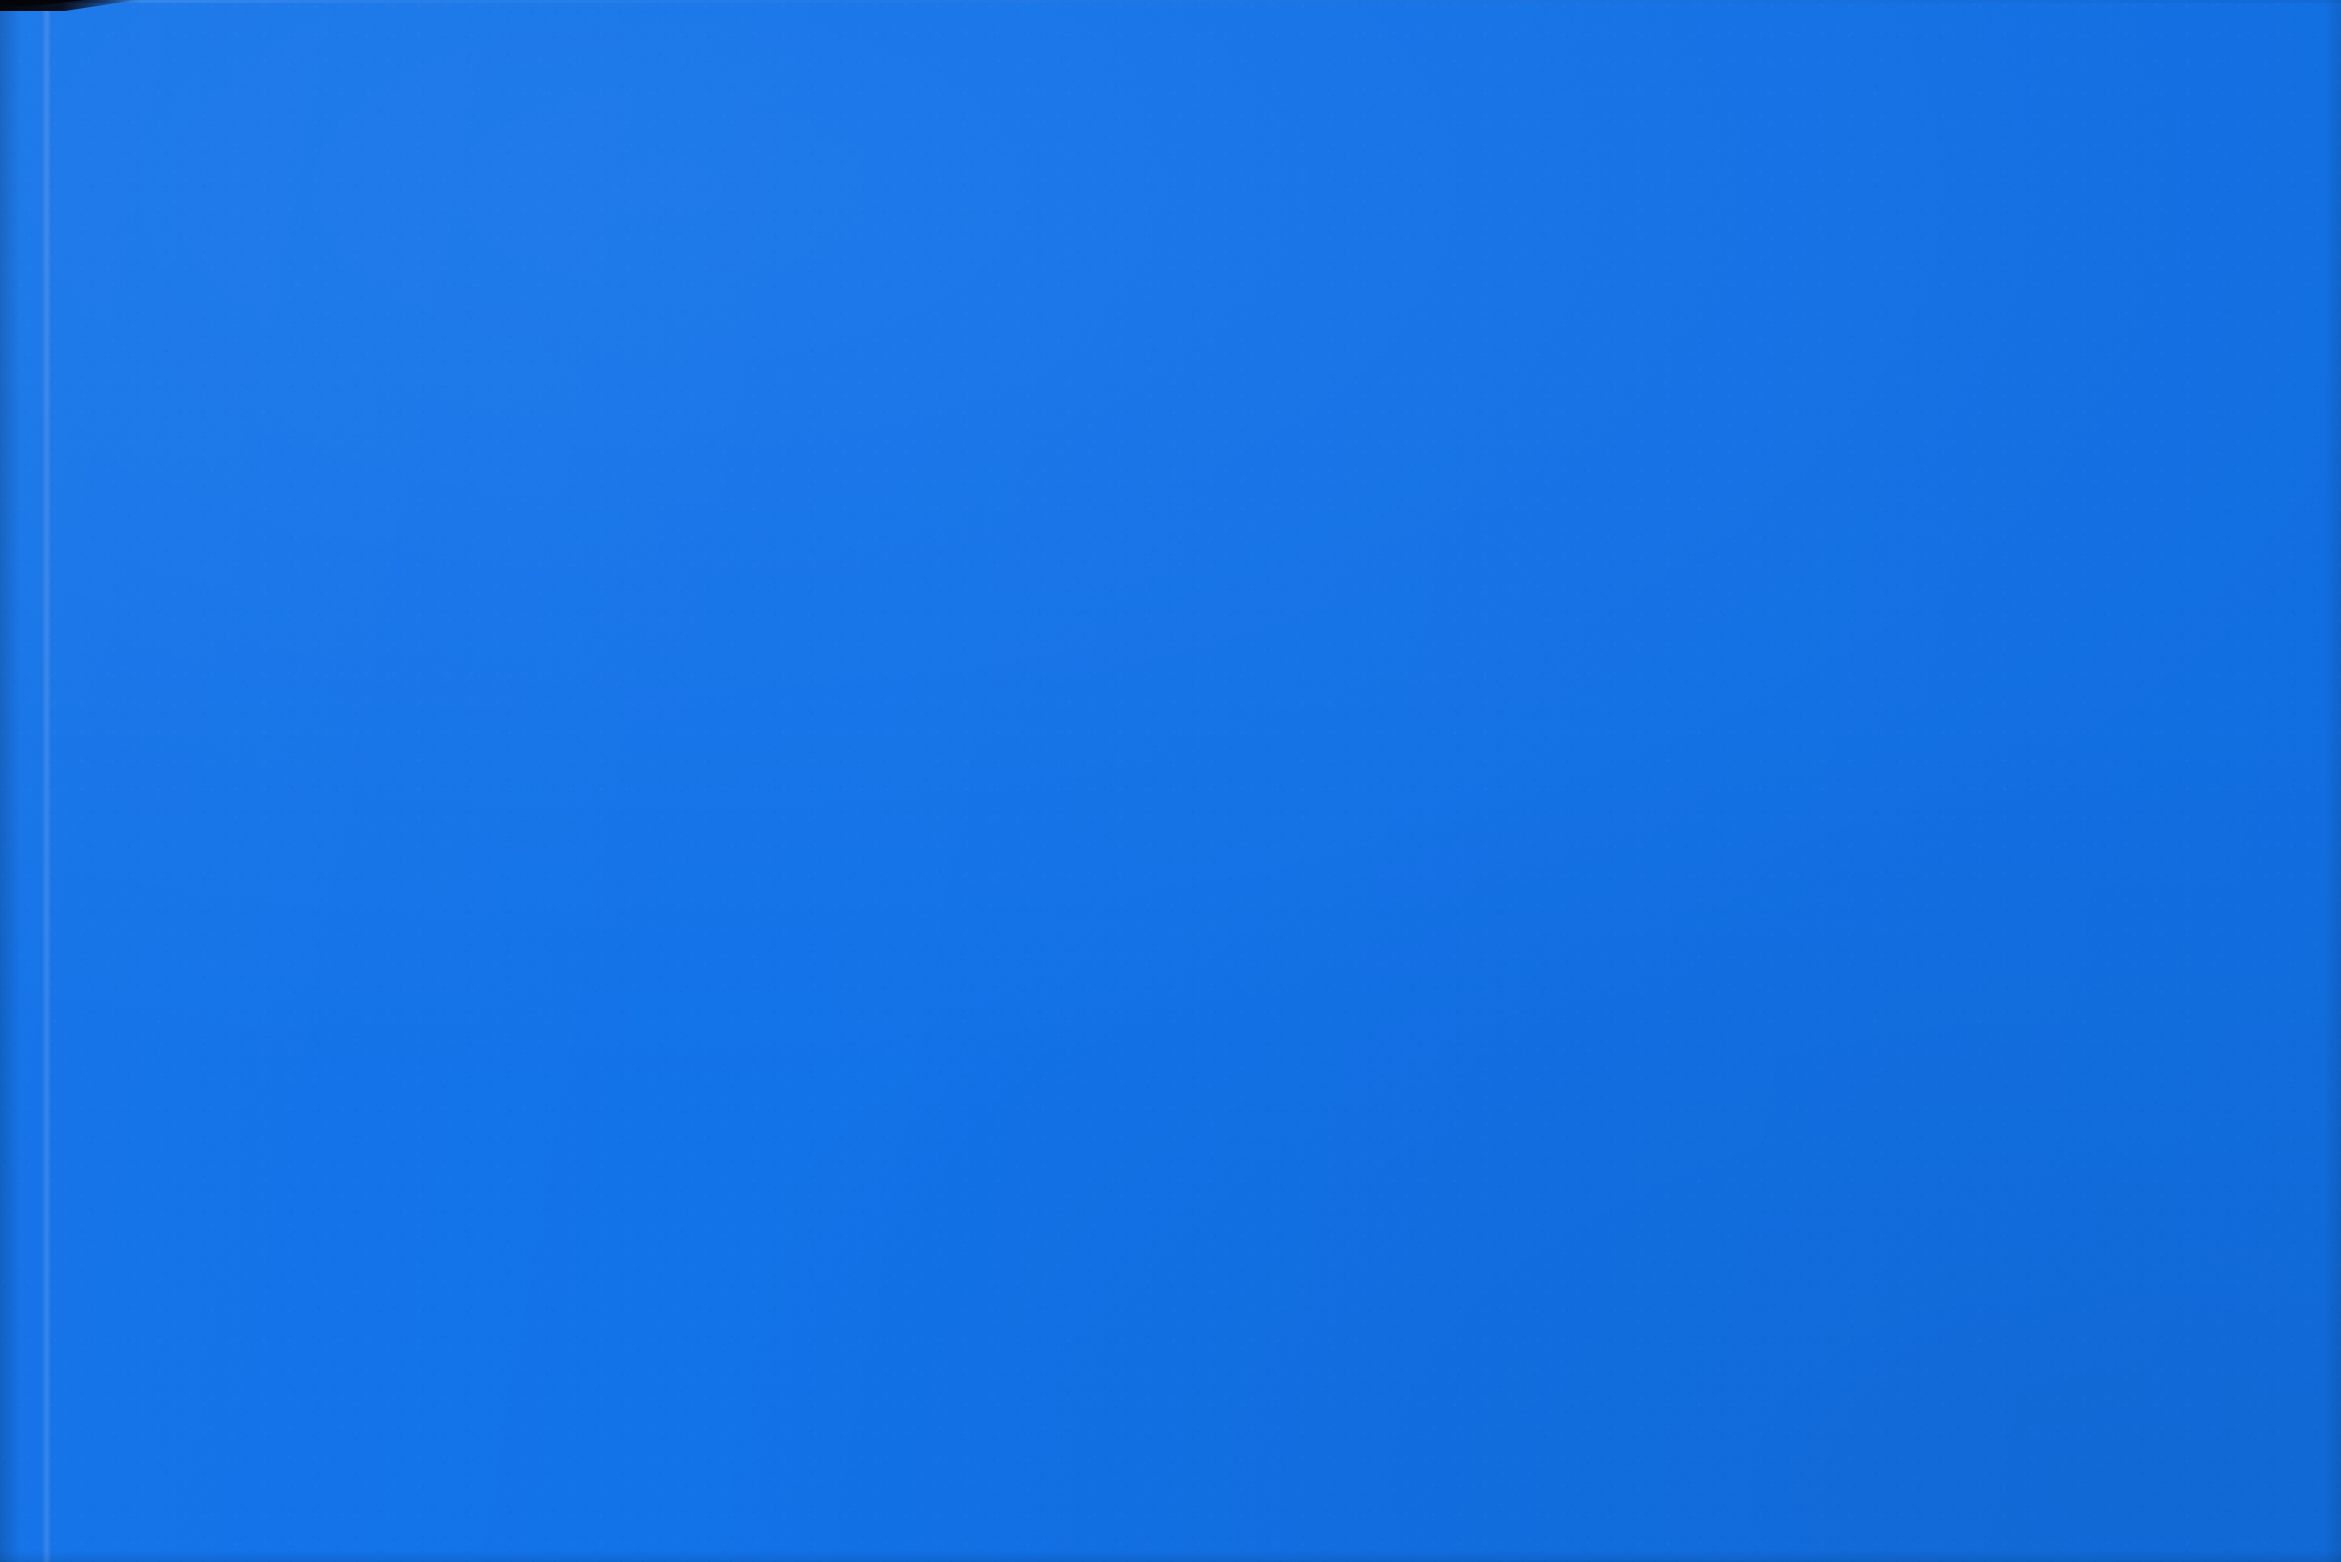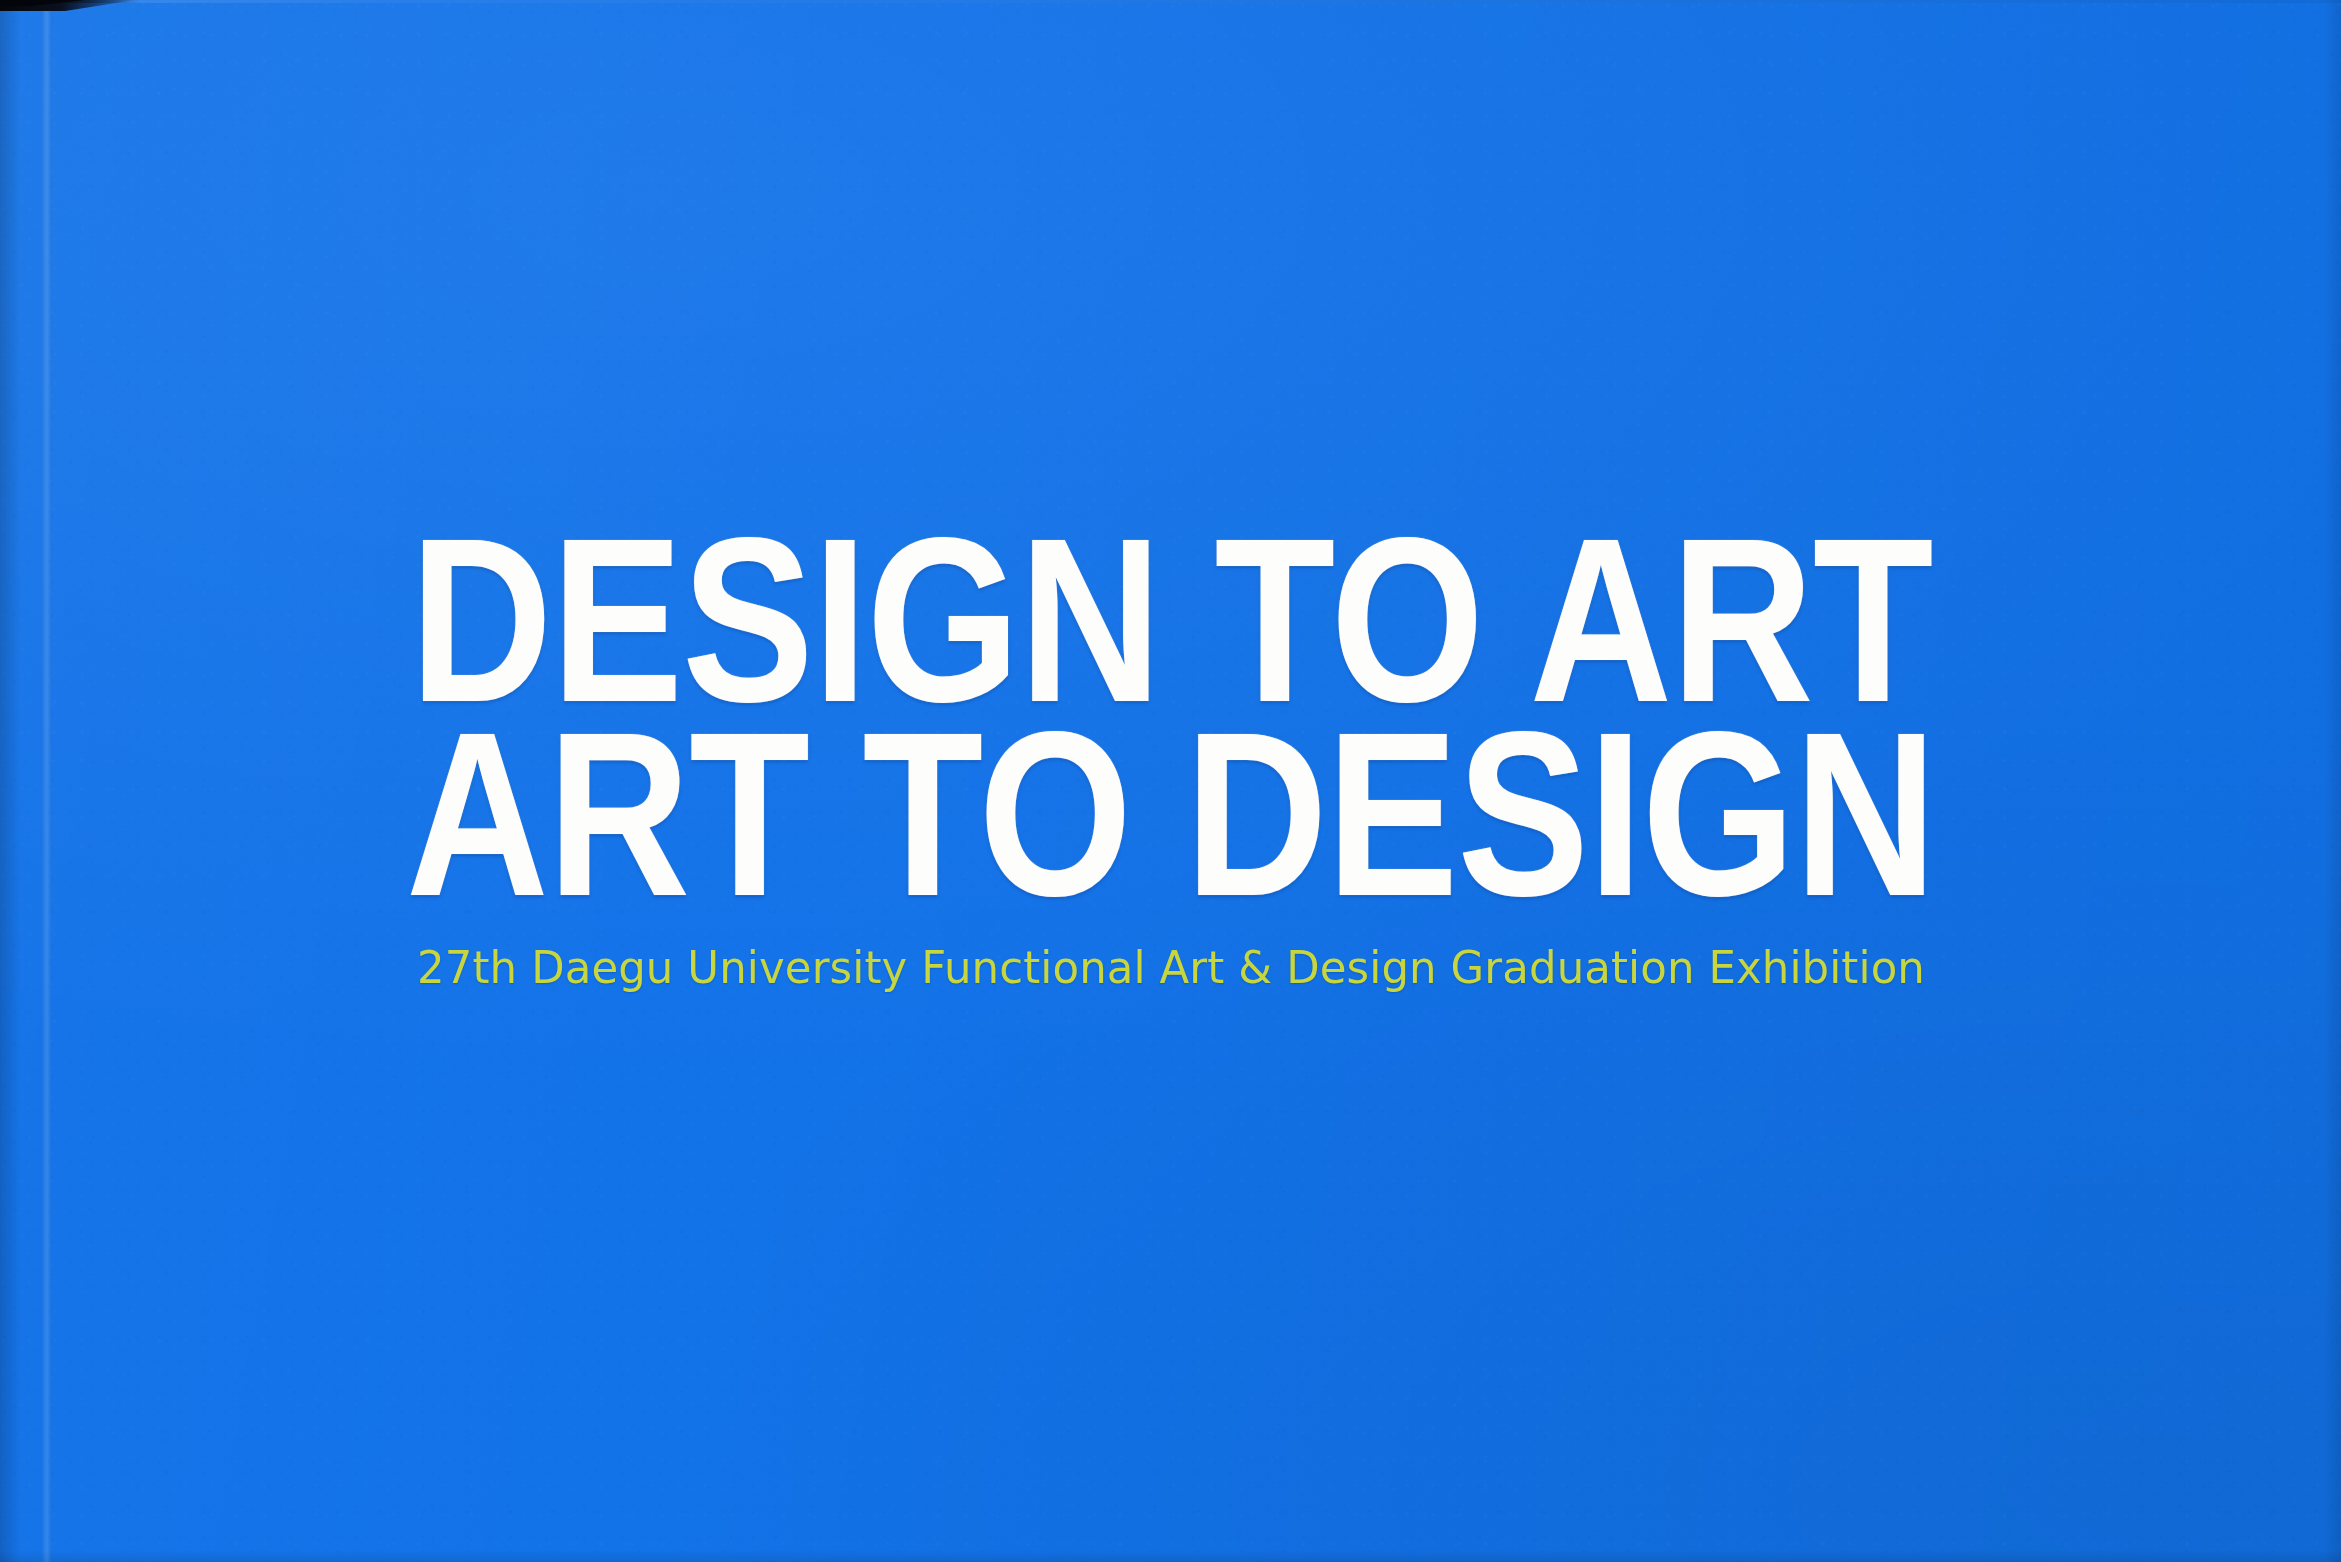--- a/index.html
+++ b/index.html
@@ -165,25 +165,15 @@
 
   <div class="spine-crease"></div>
   <div class="left-edge-shade"></div>
   <div class="right-edge-shade"></div>
   <div class="bottom-edge-shade"></div>
 
   <div class="top-edge-hair"></div>
   <div class="corner-artifact"></div>
   <div class="corner-artifact-2"></div>
 
-  <div class="type-block">
-
-    <h1 class="headline">
-      <span class="hl-line">DESIGN TO ART</span>
-      <span class="hl-line">ART TO DESIGN</span>
-    </h1>
-
-    <p class="subtitle">27th Daegu University Functional Art &amp; Design Graduation Exhibition</p>
-
-  </div>
 
 </div>
 
 
 </body></html>

